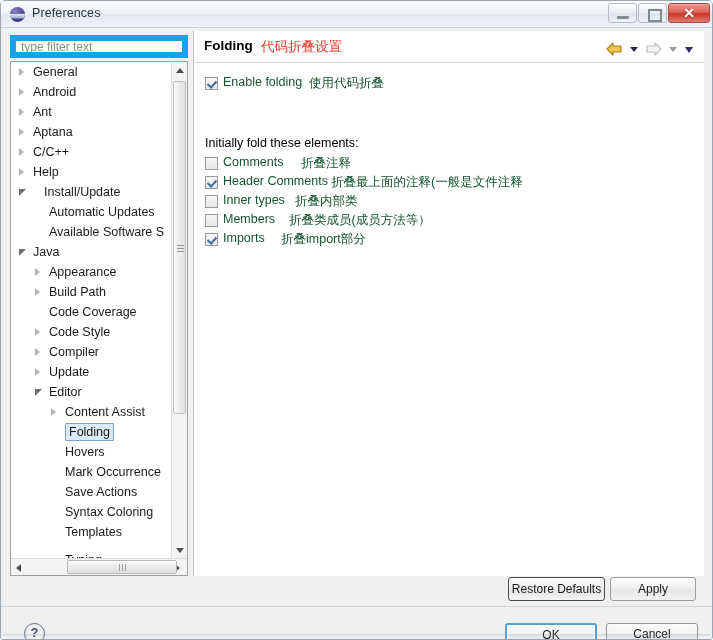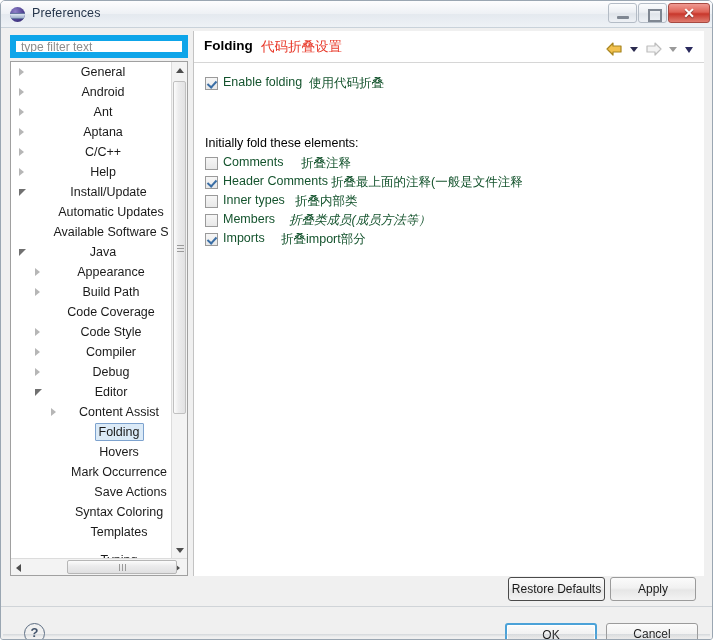--- a/index.html
+++ b/index.html
@@ -104,21 +104,20 @@
     width: 178px; height: 515px;
     background: #ffffff;
     border: 1px solid #a0a0a0;
     overflow: hidden;
   }
   #tree-scroll {
     position: absolute; left: 0; top: 0;
     width: 162px; height: 497px;
     overflow: hidden;
     white-space: nowrap;
-    text-align: center;
   }
   .tnode {
     position: relative;
     height: 20px; line-height: 20px;
     font-size: 12.5px;
     color: #1a1a1a;
     white-space: nowrap;
     padding-left: 0;
   }
   .tnode .lbl { display:inline-block; }
@@ -314,27 +313,27 @@
           <div class="tnode"><span class="arrow collapsed" style="left: 8px;"></span><span class="lbl" style="margin-left: 22px;">Help</span></div>
           <div class="tnode"><span class="arrow expanded" style="left: 8px;"></span><span class="lbl" style="margin-left: 33px;">Install/Update</span></div>
           <div class="tnode"><span class="lbl" style="margin-left: 38px;">Automatic Updates</span></div>
           <div class="tnode"><span class="lbl" style="margin-left: 38px;">Available Software S</span></div>
           <div class="tnode"><span class="arrow expanded" style="left: 8px;"></span><span class="lbl" style="margin-left: 22px;">Java</span></div>
           <div class="tnode"><span class="arrow collapsed" style="left: 24px;"></span><span class="lbl" style="margin-left: 38px;">Appearance</span></div>
           <div class="tnode"><span class="arrow collapsed" style="left: 24px;"></span><span class="lbl" style="margin-left: 38px;">Build Path</span></div>
           <div class="tnode"><span class="lbl" style="margin-left: 38px;">Code Coverage</span></div>
           <div class="tnode"><span class="arrow collapsed" style="left: 24px;"></span><span class="lbl" style="margin-left: 38px;">Code Style</span></div>
           <div class="tnode"><span class="arrow collapsed" style="left: 24px;"></span><span class="lbl" style="margin-left: 38px;">Compiler</span></div>
-          <div class="tnode"><span class="arrow collapsed" style="left: 24px;"></span><span class="lbl" style="margin-left: 38px;">Debug</span></div>
+          <div class="tnode"><span class="arrow collapsed" style="left: 24px;"></span><span class="lbl" style="margin-left: 38px;">Update</span></div>
           <div class="tnode"><span class="arrow expanded" style="left: 24px;"></span><span class="lbl" style="margin-left: 38px;">Editor</span></div>
           <div class="tnode"><span class="arrow collapsed" style="left: 40px;"></span><span class="lbl" style="margin-left: 54px;">Content Assist</span></div>
           <div class="tnode sel"><span class="lbl" style="margin-left: 54px;">Folding</span></div>
           <div class="tnode"><span class="lbl" style="margin-left: 54px;">Hovers</span></div>
           <div class="tnode"><span class="lbl" style="margin-left: 54px;">Mark Occurrence</span></div>
-          <div class="tnode"><span class="lbl" style="margin-left: 77px;">Save Actions</span></div>
+          <div class="tnode"><span class="lbl" style="margin-left: 54px;">Save Actions</span></div>
           <div class="tnode"><span class="lbl" style="margin-left: 54px;">Syntax Coloring</span></div>
           <div class="tnode"><span class="lbl" style="margin-left: 54px;">Templates</span></div>
           <div class="tnode"><span class="lbl" style="margin-left: 54px; margin-top: 8px;">Typing</span></div>
         </div>
 
       <div id="tree-vsb">
         <div class="sb-arrow-btn" style="top:0">
           <div class="sb-tri tri-up"></div>
         </div>
         <div class="sb-arrow-btn" style="bottom:0">
@@ -413,21 +412,21 @@
 
       <div class="cbrow" style="left:11px; top:162px;">
         <span class="cbox"></span>
         <span class="cbl" style="left:18px;">Inner types</span>
         <span class="cbl cn" style="left:90px;">折叠内部类</span>
       </div>
 
       <div class="cbrow" style="left:11px; top:181px;">
         <span class="cbox"></span>
         <span class="cbl" style="left:18px;">Members</span>
-        <span class="cbl cn" style="left:84px;font-style:italic;">折叠类成员(成员方法等）</span>
+        <span class="cbl cn" style="left:84px;">折叠类成员(成员方法等）</span>
       </div>
 
       <div class="cbrow" style="left:11px; top:200px;">
         <span class="cbox checked"></span>
         <span class="cbl" style="left:18px;">Imports</span>
         <span class="cbl cn" style="left:76px;">折叠import部分</span>
       </div>
     </div>
 
     <div class="btn focused" id="restore-btn">Restore Defaults</div>

